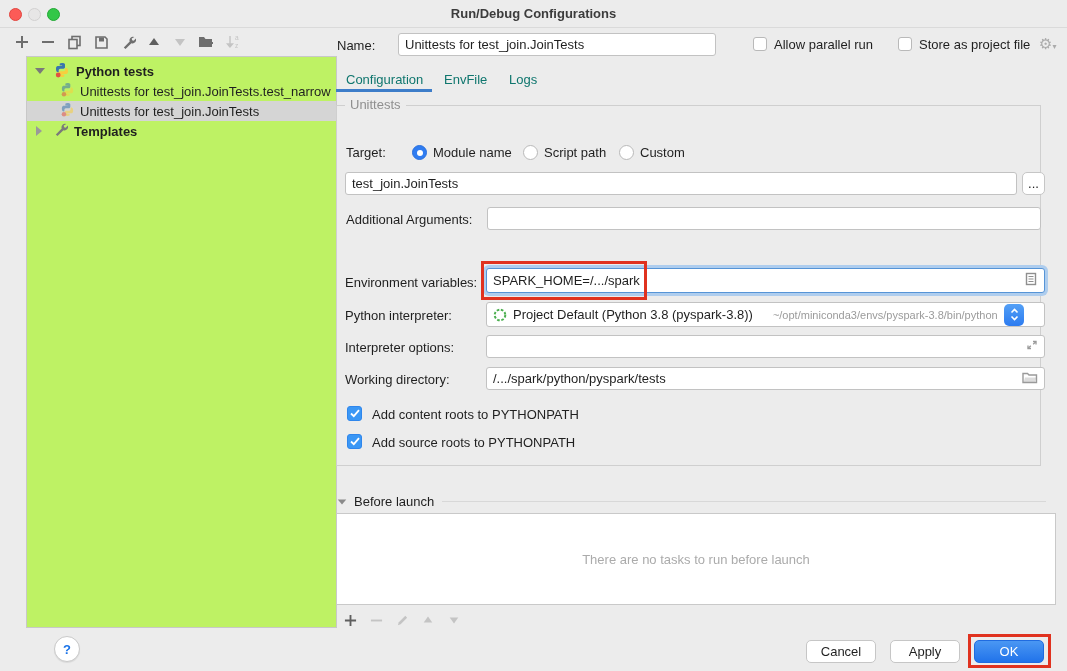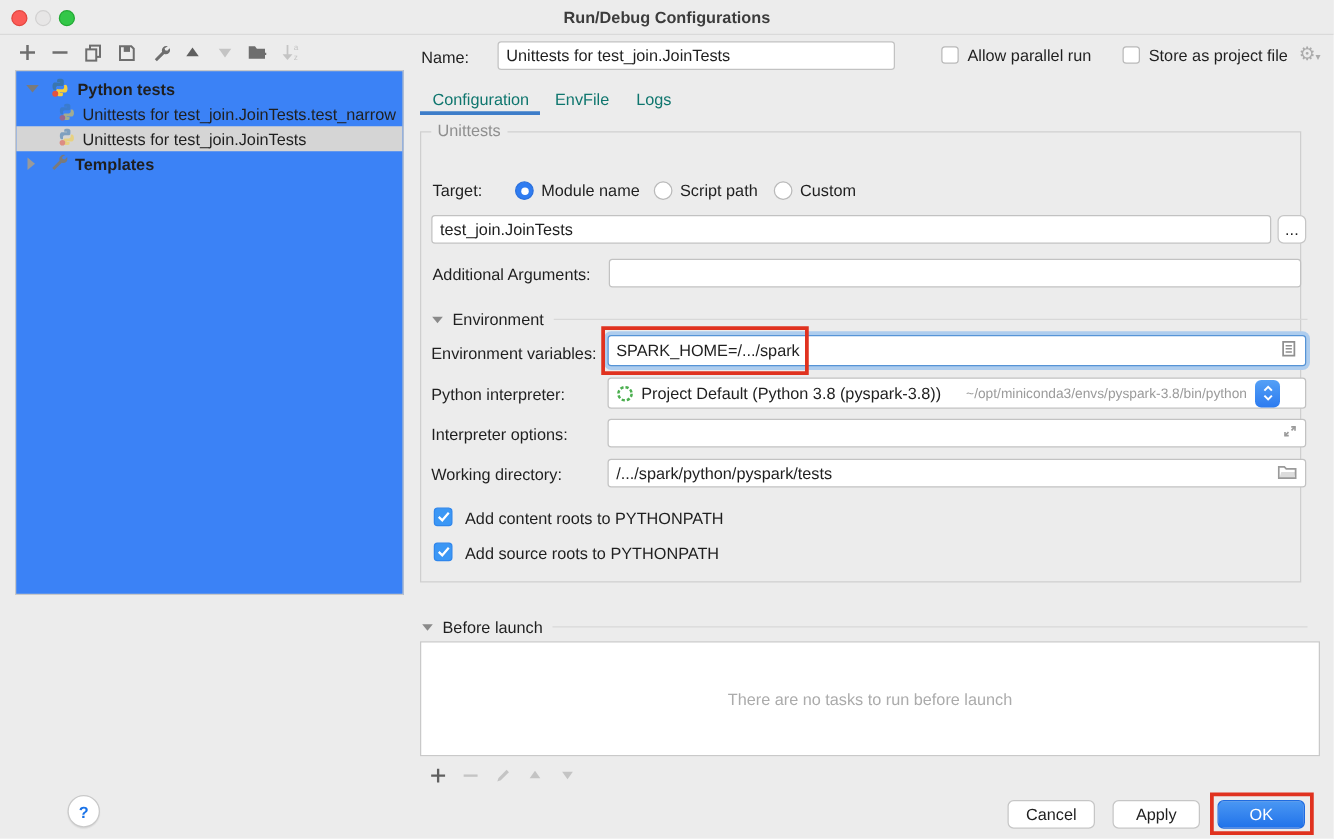--- a/index.html
+++ b/index.html
@@ -15,21 +15,21 @@
   .tl-mid   { left:28px; background:#e7e6e6; border:1px solid #d2d1d1; }
   .tl-green { left:47px; background:#33c748; border:1px solid #22a934; }
   .win-title { left:0; top:6px; width:1067px; text-align:center; color:#3c3c3c; font-weight:bold; }
 
   
   .tb-icon { top:32px; width:20px; height:20px; display:flex; align-items:center; justify-content:center; color:#6e6e6e; }
   .tb-icon.disabled { color:#c4c4c4; }
   .tb-icon svg { display:block; }
 
   
-  .tree-box { left:12px; top:56px; width:311px; height:420px; background:#3b82f6; border:1px solid #c8c8c8; overflow:hidden; }
+  .tree-box { left:26px; top:56px; width:311px; height:572px; background:#bef264; border:1px solid #c8c8c8; overflow:hidden; }
   .tree-row { position:absolute; left:0; width:100%; height:20px; display:flex; align-items:center; white-space:nowrap; overflow:hidden; }
   .tree-row.selected { background:#d5d5d5; }
   .tw { display:inline-block; }
   .bold { font-weight:bold; }
   .disc { width:0; height:0; display:inline-block; }
   .disc-down { border-left:5px solid transparent; border-right:5px solid transparent; border-top:6px solid #7a7a7a; }
   .disc-right { border-top:5px solid transparent; border-bottom:5px solid transparent; border-left:6px solid #9a9a9a; }
   .faded { opacity:.55; }
 
   
@@ -209,25 +209,20 @@
   </div>
   <div class="abs btn" style="left:1022px; top:172px; width:23px">
     <span>...</span>
   </div>
 
   <div class="abs lbl" style="left:346px; top:212px">Additional Arguments:</div>
   <div class="abs field" style="left:487px; top:207px; width:554px; height:23px">
     <span></span>
   </div>
 
-  <div class="abs sect-head" style="left:345px; top:248px; width:701px">
-    <span class="disc disc-down"></span>
-    <span class="lbl">Environment</span>
-    <span class="seg-line"></span>
-  </div>
 
   <div class="abs lbl" style="left:345px; top:275px">Environment variables:</div>
   <div class="abs field focus-ring" style="left:486px; top:268px; width:559px; height:25px">
     <span>SPARK_HOME=/.../spark</span>
     <span class="spacer"></span>
     <span>
       <svg width="14" height="14" viewBox="0 0 14 14">
           <rect x="2.5" y="1.5" width="9" height="11" fill="none" stroke="#8f8f8f" stroke-width="1.4"></rect>
           <path d="M4.5 4.5h5M4.5 7h5M4.5 9.5h5" stroke="#8f8f8f" stroke-width="1.2"></path>
         </svg>

